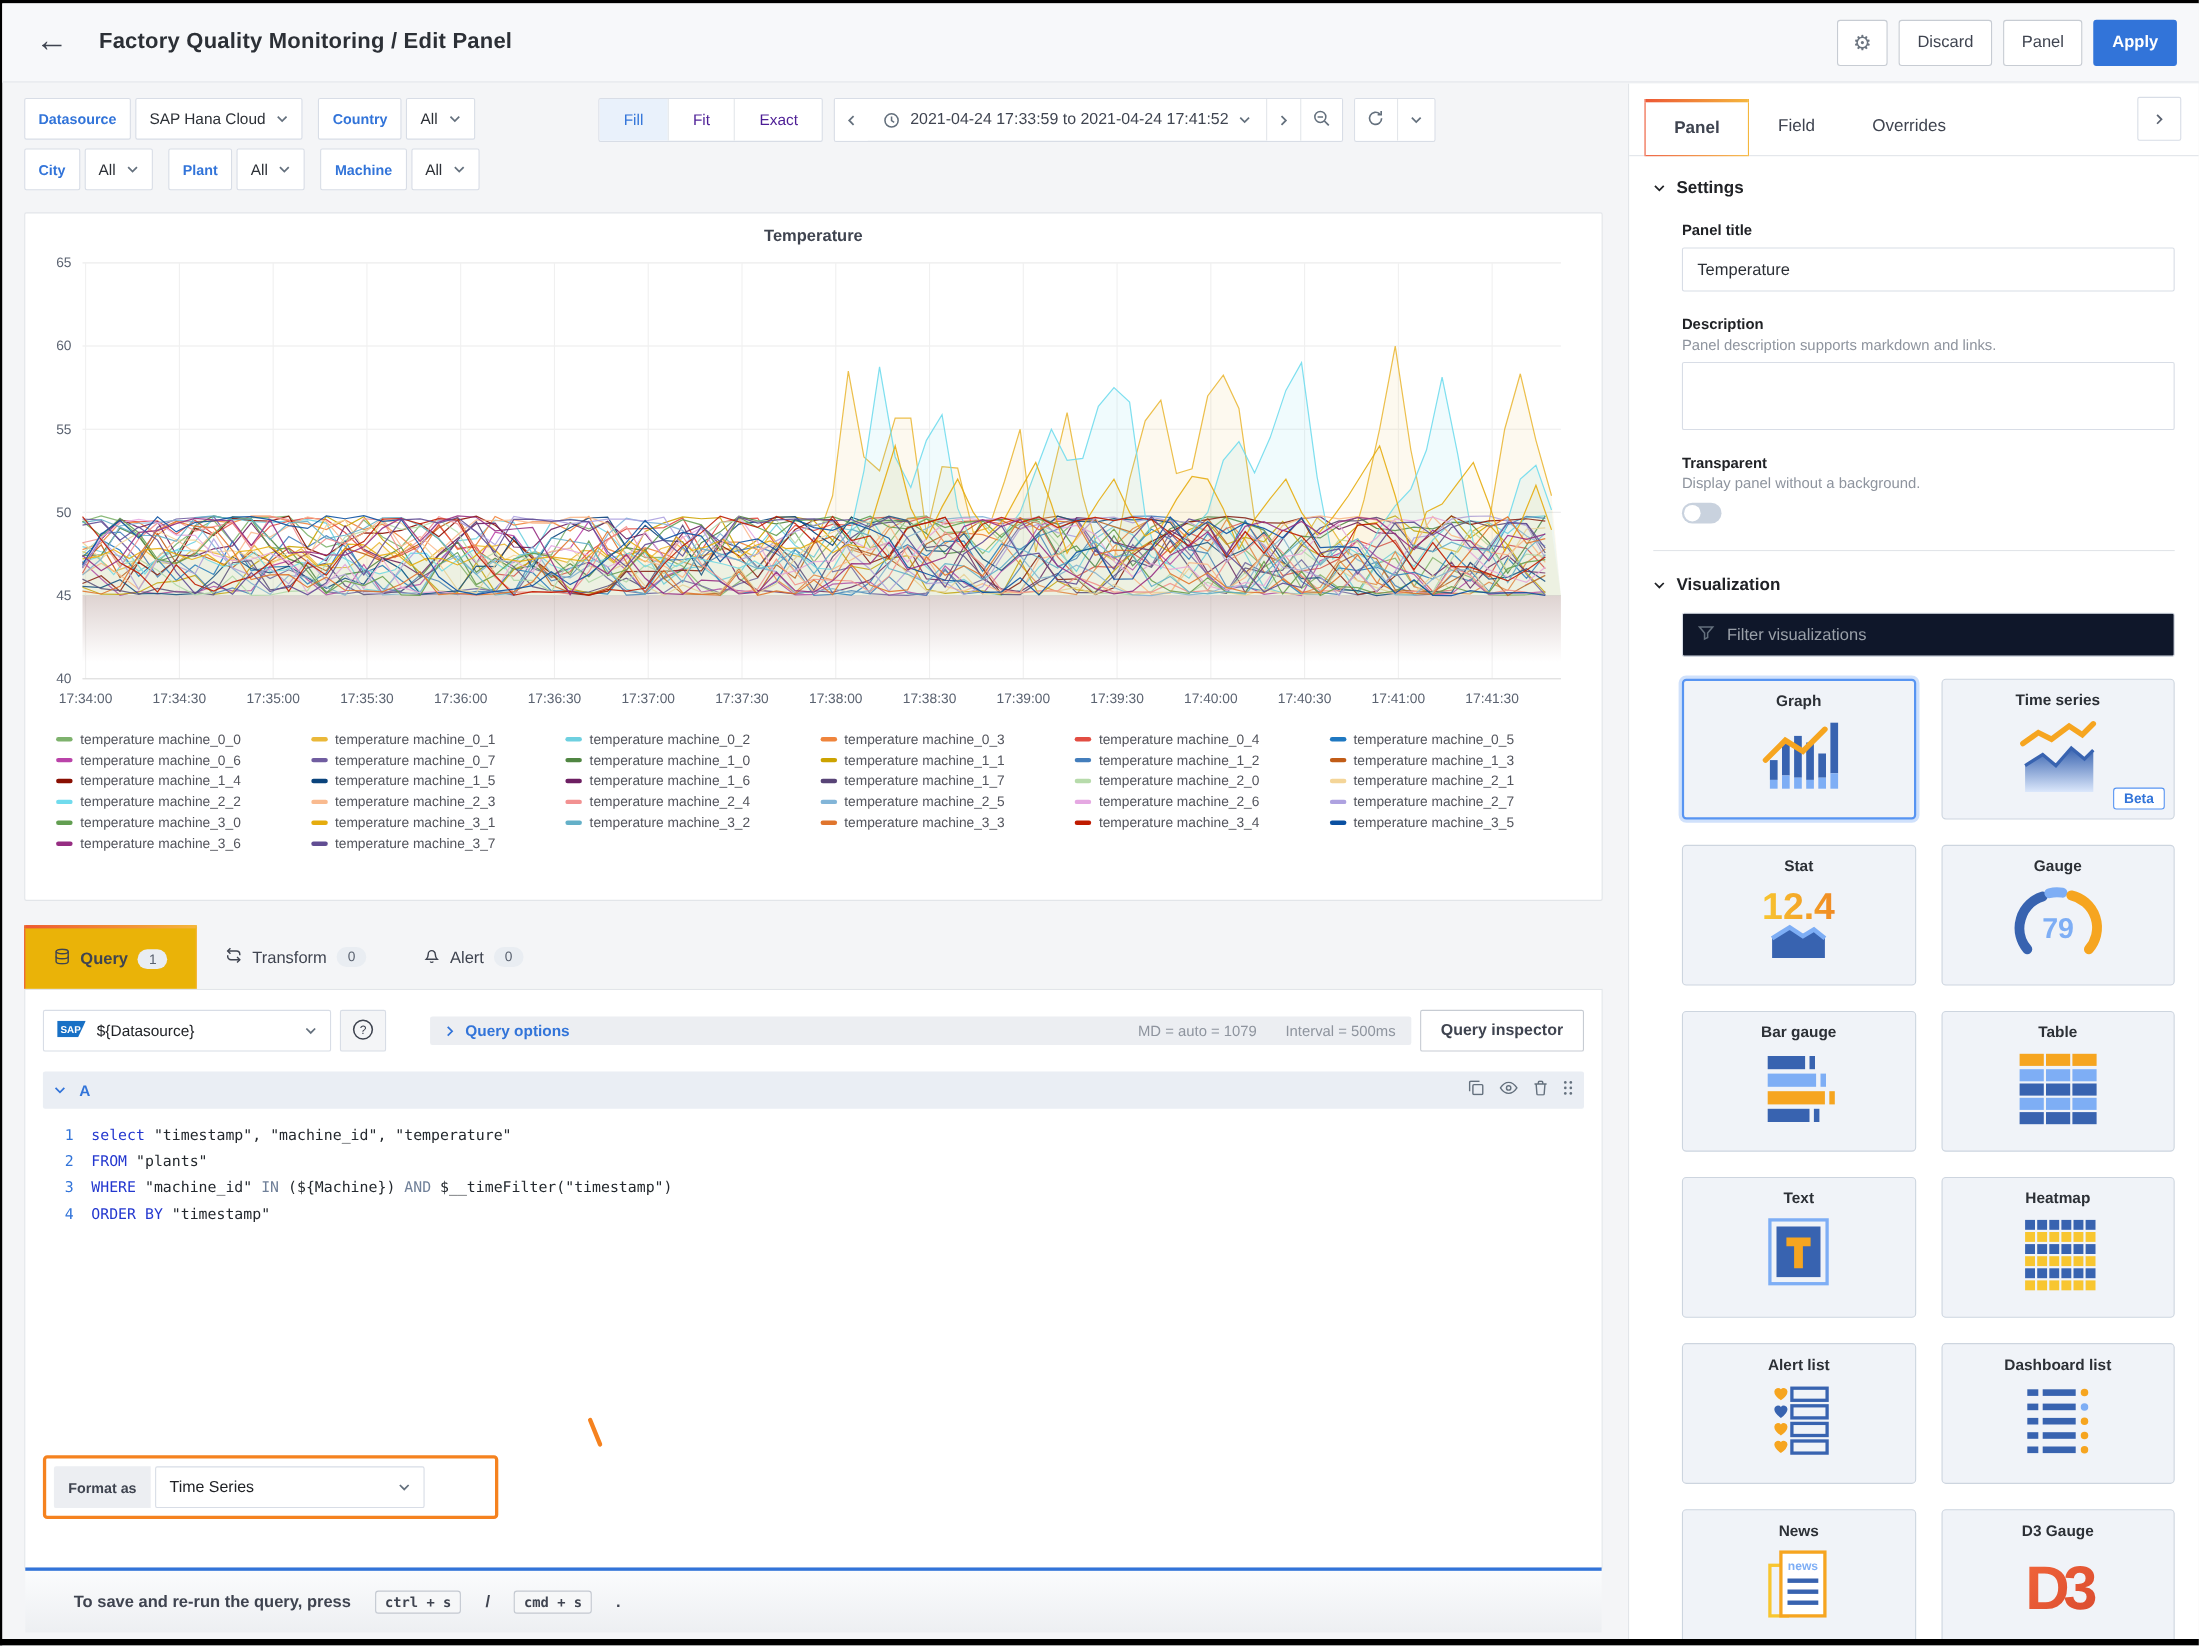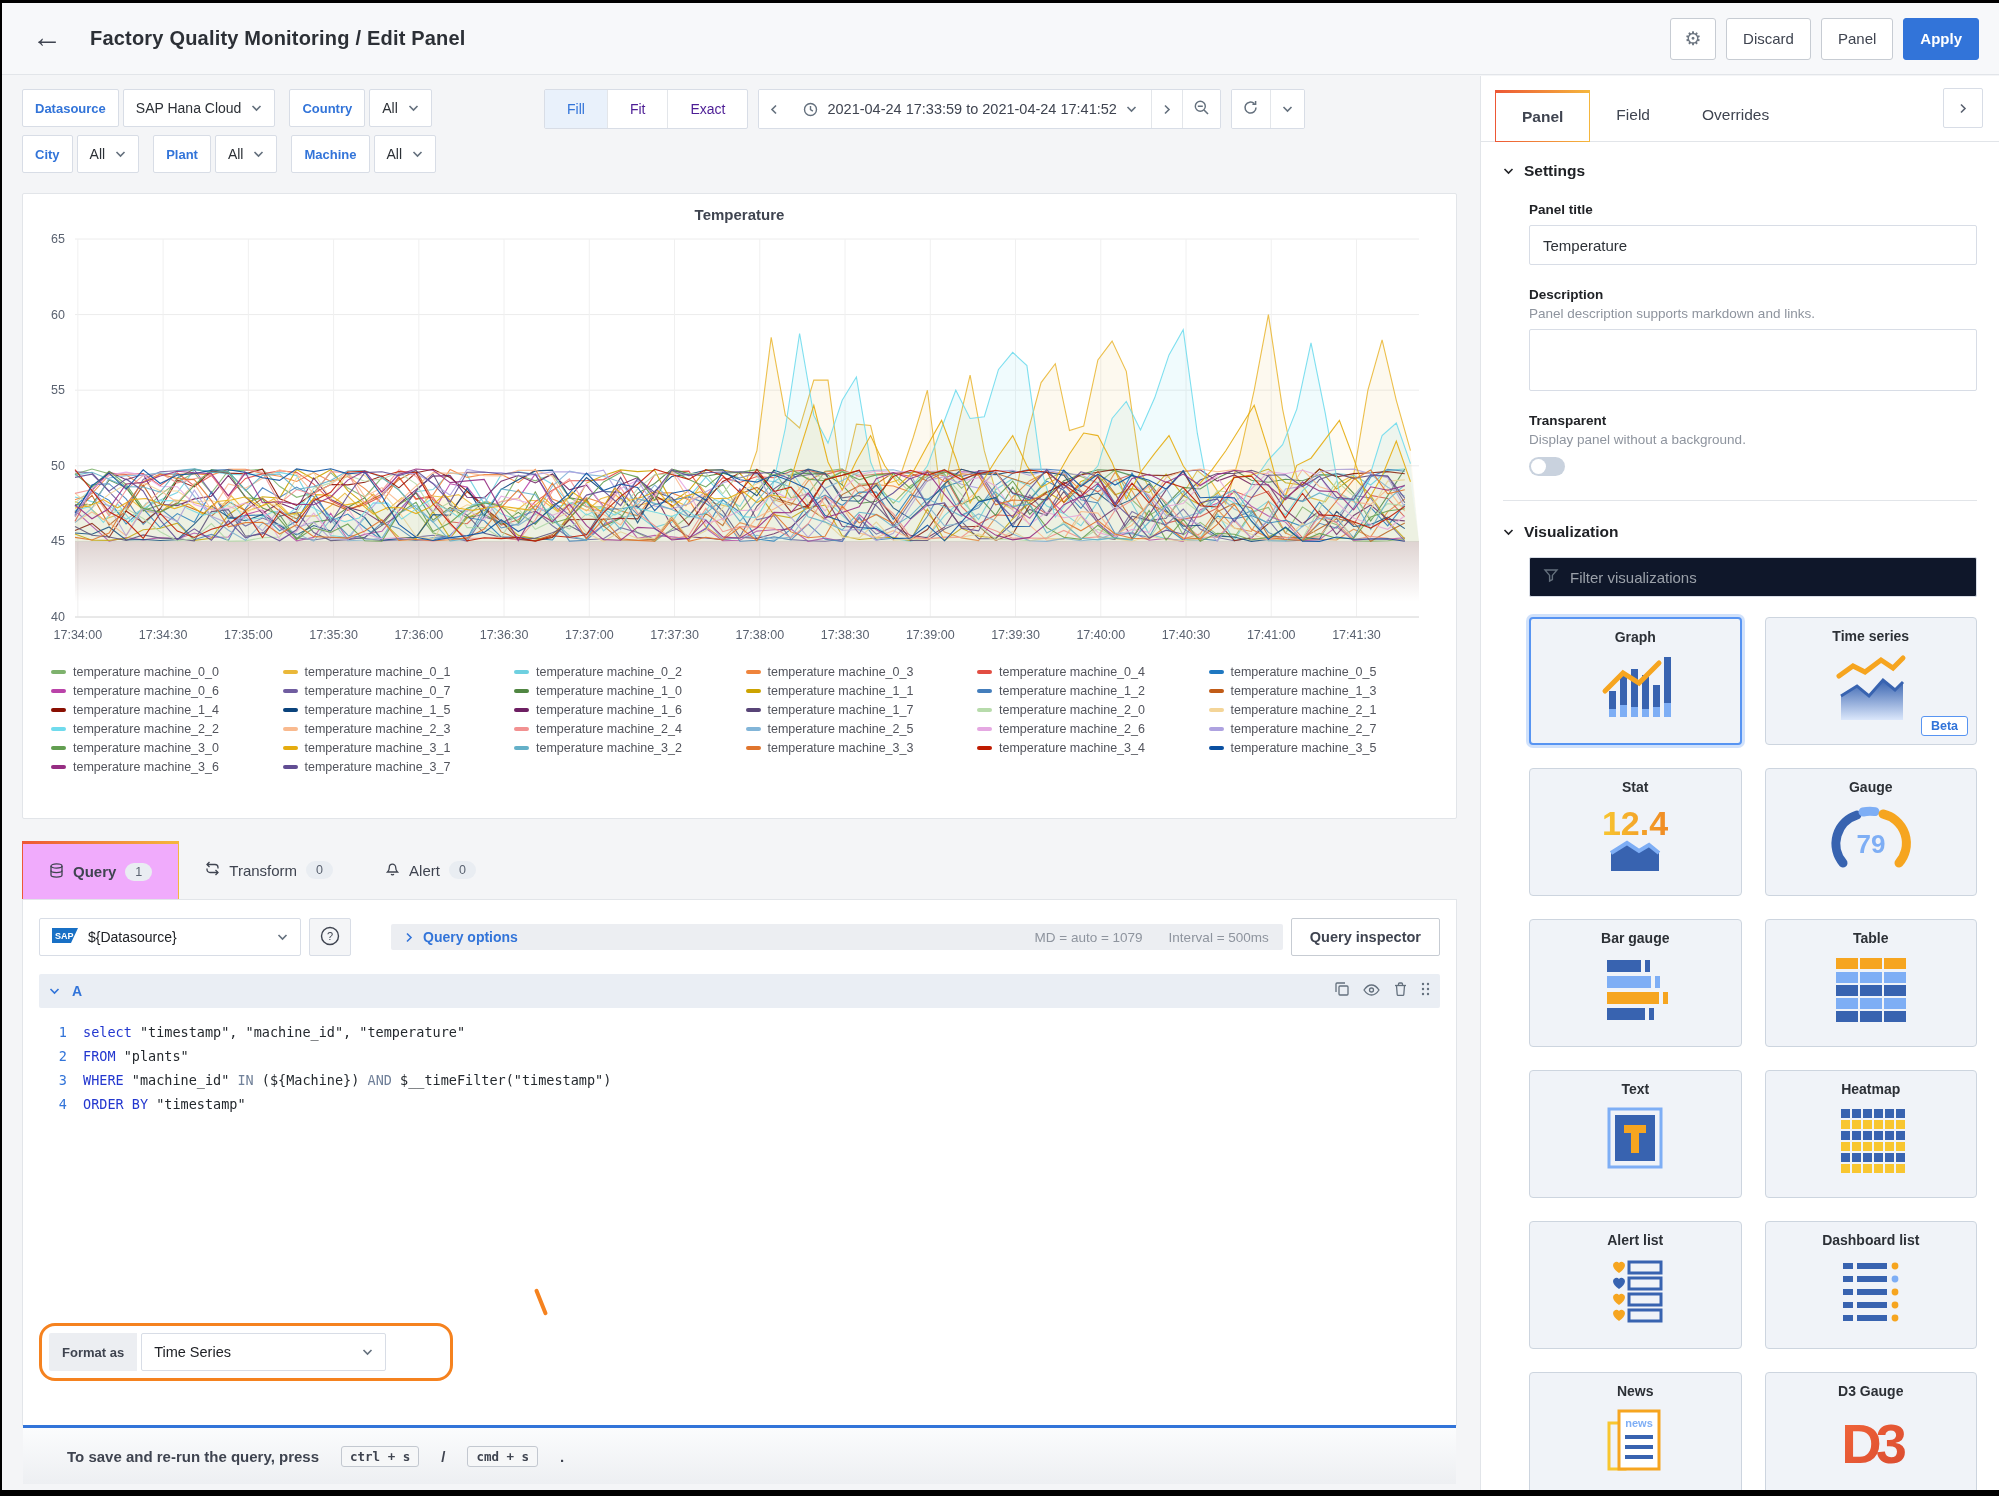--- a/index.html
+++ b/index.html
@@ -48,21 +48,21 @@
   #chart-svg { display:block; margin-top:2px; }
   .axis-text { font-size:12.5px; fill:#5a6270; font-family:"Liberation Sans",sans-serif; }
   .legend { display:grid; grid-template-columns:repeat(6,1fr); column-gap:6px; row-gap:5px;
     padding:10px 22px 0 28px; }
   .legend-item { display:flex; align-items:center; gap:7px; font-size:12.5px; color:#52545c; cursor:pointer; white-space:nowrap; }
   .legend-swatch { width:15px; height:4px; border-radius:2px; flex:none; }
 
   
   .qe-tabs { display:flex; align-items:flex-end; margin:22px 20px 0 20px; height:58px; }
   .qe-tab { display:flex; align-items:center; gap:9px; font-size:15px; color:#3f4450; padding:0 26px; height:100%; cursor:pointer; }
-  .qe-tab.active { background:#f0abfc; border:1px solid #e2e5e9; border-bottom:none; border-top:3px solid transparent;
+  .qe-tab.active { background:#eab308; border:1px solid #e2e5e9; border-bottom:none; border-top:3px solid transparent;
     border-image:linear-gradient(90deg,#ed5735,#f5b73d) 1; border-left-color:#e2e5e9; border-right-color:#e2e5e9;
     border-radius:2px 2px 0 0; font-weight:bold; }
   .count-badge { background:#e9edf2; border-radius:10px; font-size:12.5px; color:#5a6270; padding:2px 10px; font-weight:normal; }
   .qe-panel { position:relative; margin:0 20px; width:1435px; background:#fff; border:1px solid #e2e5e9; height:527px; padding:18px 16px 0 16px; }
 
   .ds-row { display:flex; align-items:center; gap:8px; }
   .ds-select { display:flex; align-items:center; gap:10px; width:262px; height:38px; border:1px solid #d8dde6;
     border-radius:2px; padding:0 12px; background:#fff; font-size:14px; cursor:pointer; }
   .ds-select .chev { margin-left:auto; }
   .help-btn { width:42px; height:38px; border:1px solid #d8dde6; background:#f4f5f7; border-radius:2px;
@@ -83,21 +83,21 @@
   .lnum { width:34px; text-align:right; padding-right:16px; color:#3274d9; flex:none; }
   .tok-kw { color:#2337cf; }
   .tok-kw2 { color:#708099; }
   .tok-var { color:#24292e; }
   .tok-plain { color:#24292e; }
 
   .annotation-slash { position:absolute; left:516px; top:388px; width:4px; height:28px;
     background:#f5821f; border-radius:2px; transform:rotate(-22deg); }
 
   .format-row { position:absolute; left:16px; bottom:44px; display:flex; align-items:center;
-    border:3px solid #f5821f; border-radius:16px; padding:7px 64px 7px 7px; }
+    border:3px solid #f5821f; border-radius:4px; padding:7px 64px 7px 7px; }
   .format-label { display:flex; align-items:center; height:38px; padding:0 13px; background:#eceef2;
     border-radius:2px 0 0 2px; font-size:13px; font-weight:bold; color:#3f4450; }
   .format-select { display:flex; align-items:center; width:245px; height:38px; border:1px solid #d8dde6;
     background:#fff; border-radius:2px; padding:0 12px; font-size:14.5px; margin-left:4px; cursor:pointer; }
   .format-select .chev { margin-left:auto; }
 
   .save-hint { position:absolute; left:0; right:0; bottom:-59px; height:59px; border-top:3px solid #3274d9;
     background:linear-gradient(#fbfcfd,#edeff2); display:flex; align-items:center; padding-left:44px;
     font-size:15px; color:#3f4450; gap:22px;font-weight:bold; }
   kbd { font-family:"DejaVu Sans Mono", monospace; font-size:12.5px; color:#3f4450; background:#f6f7f8;

